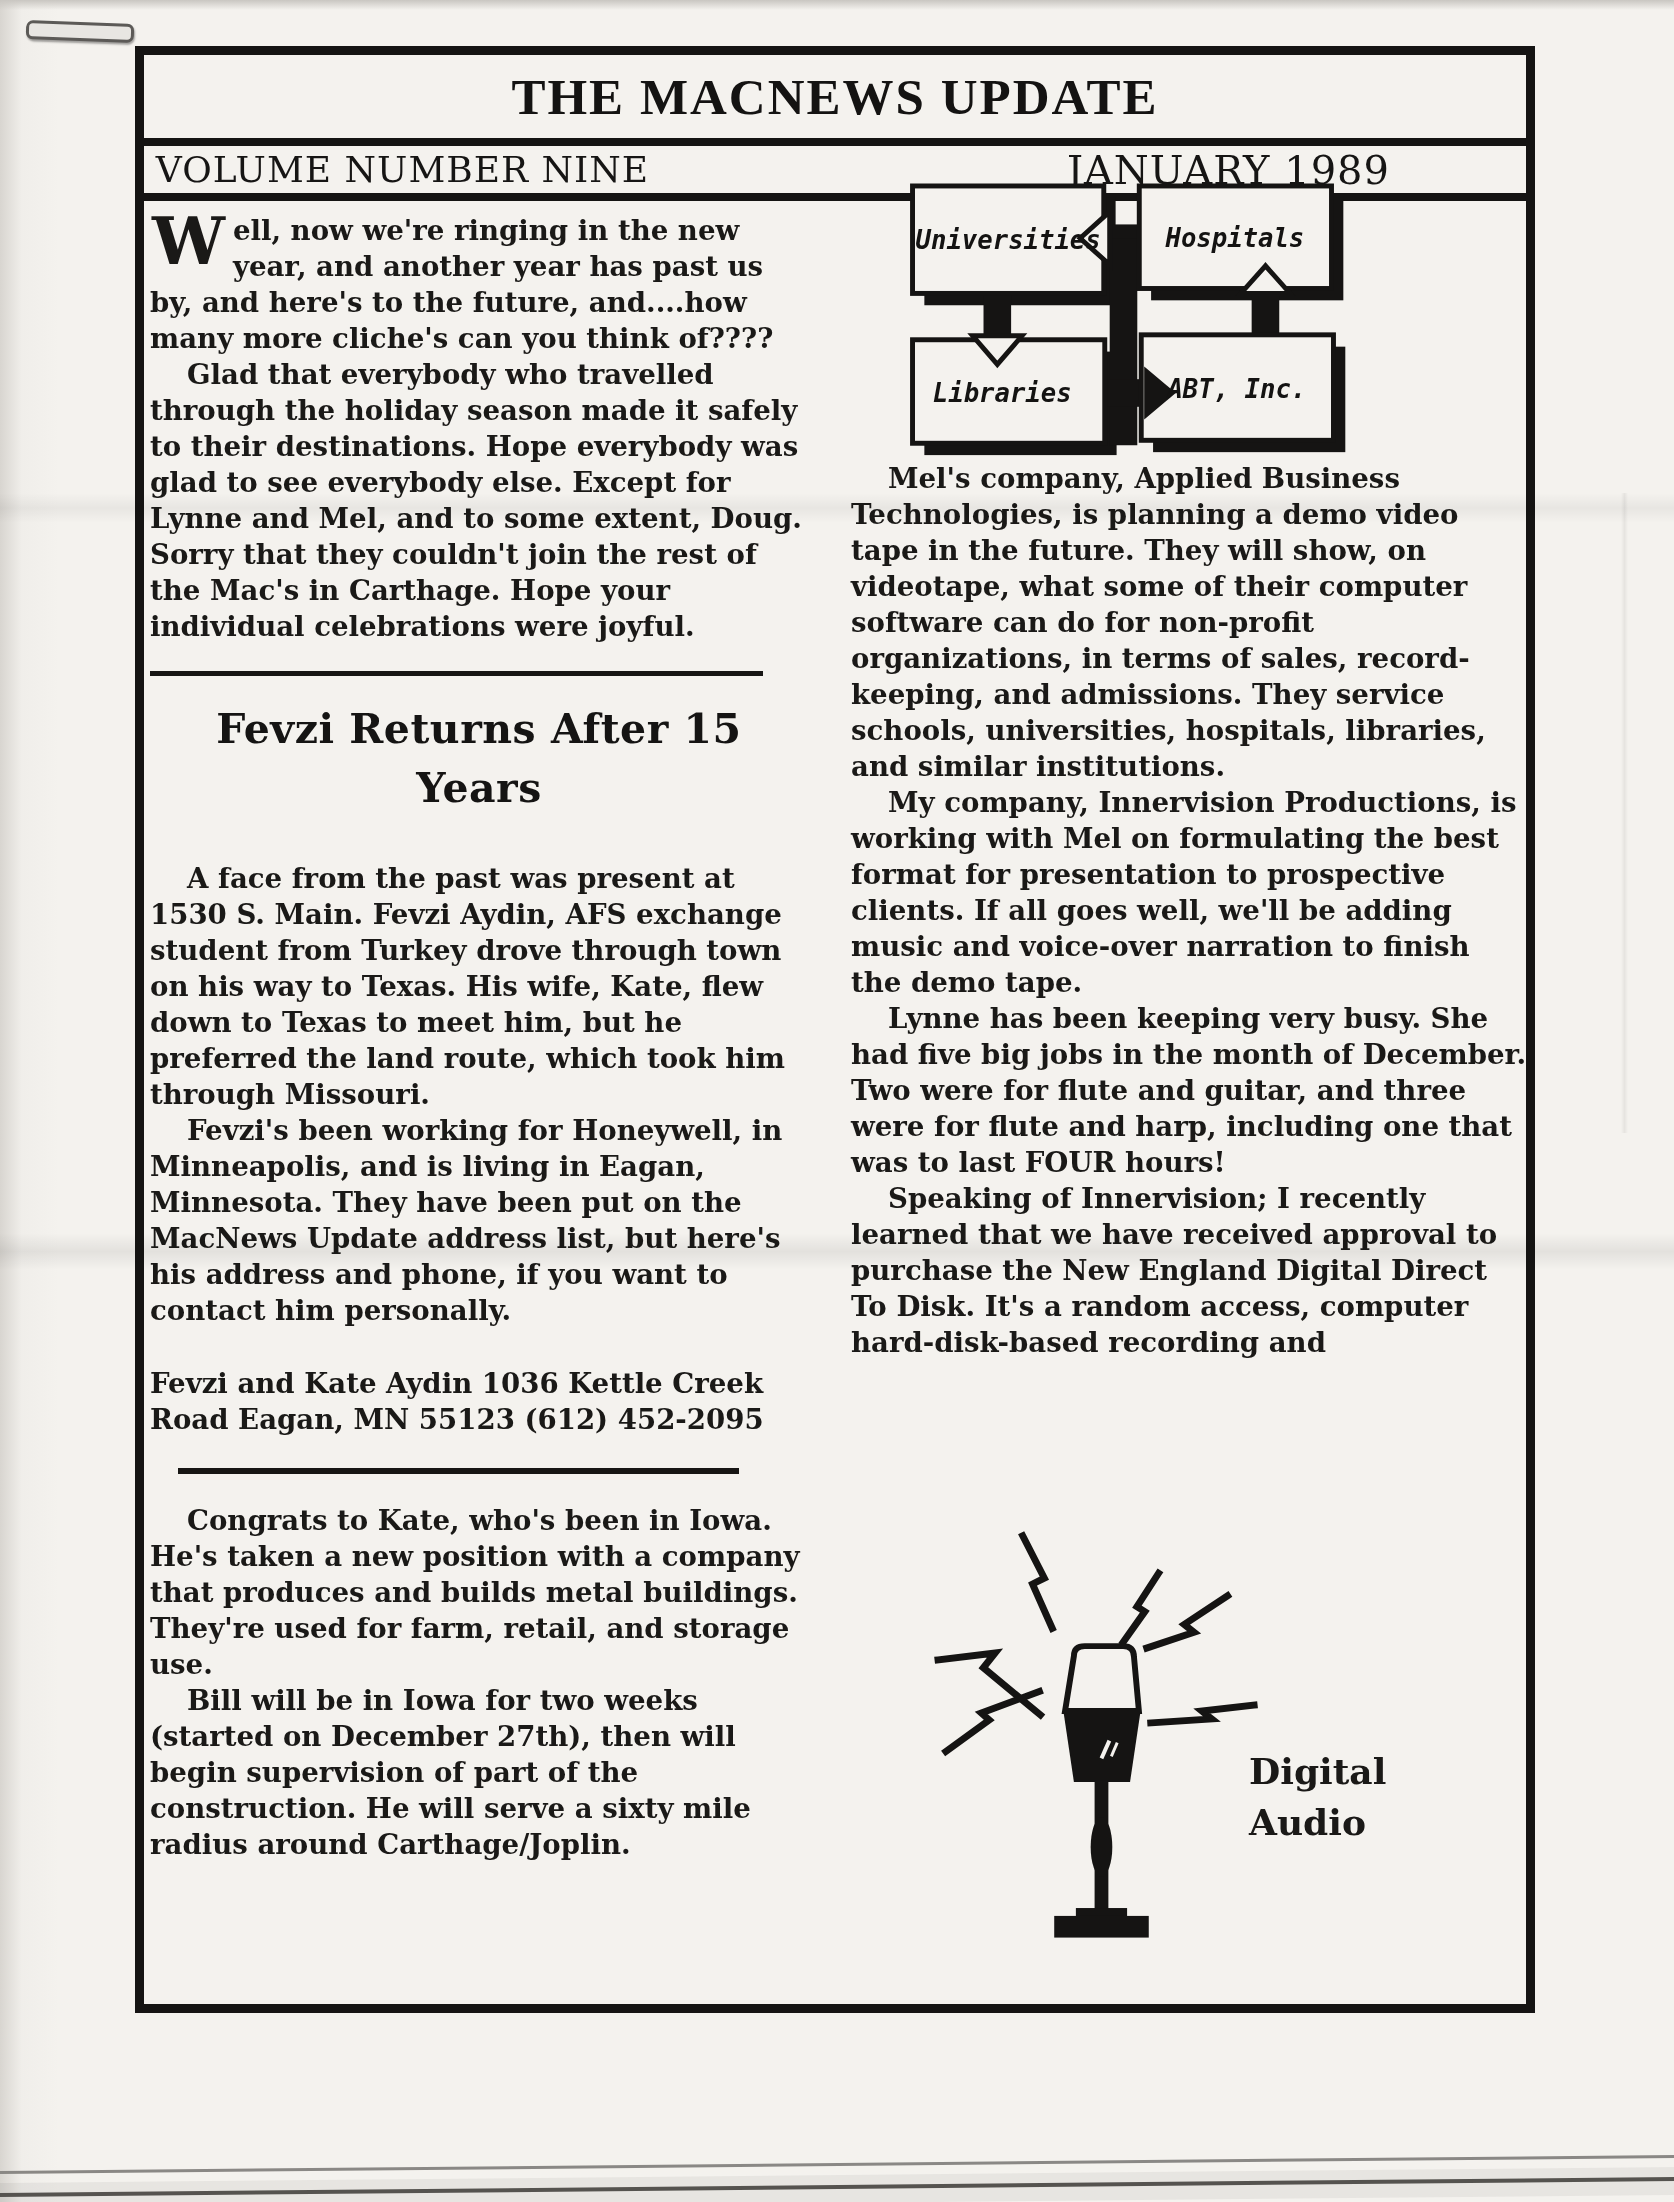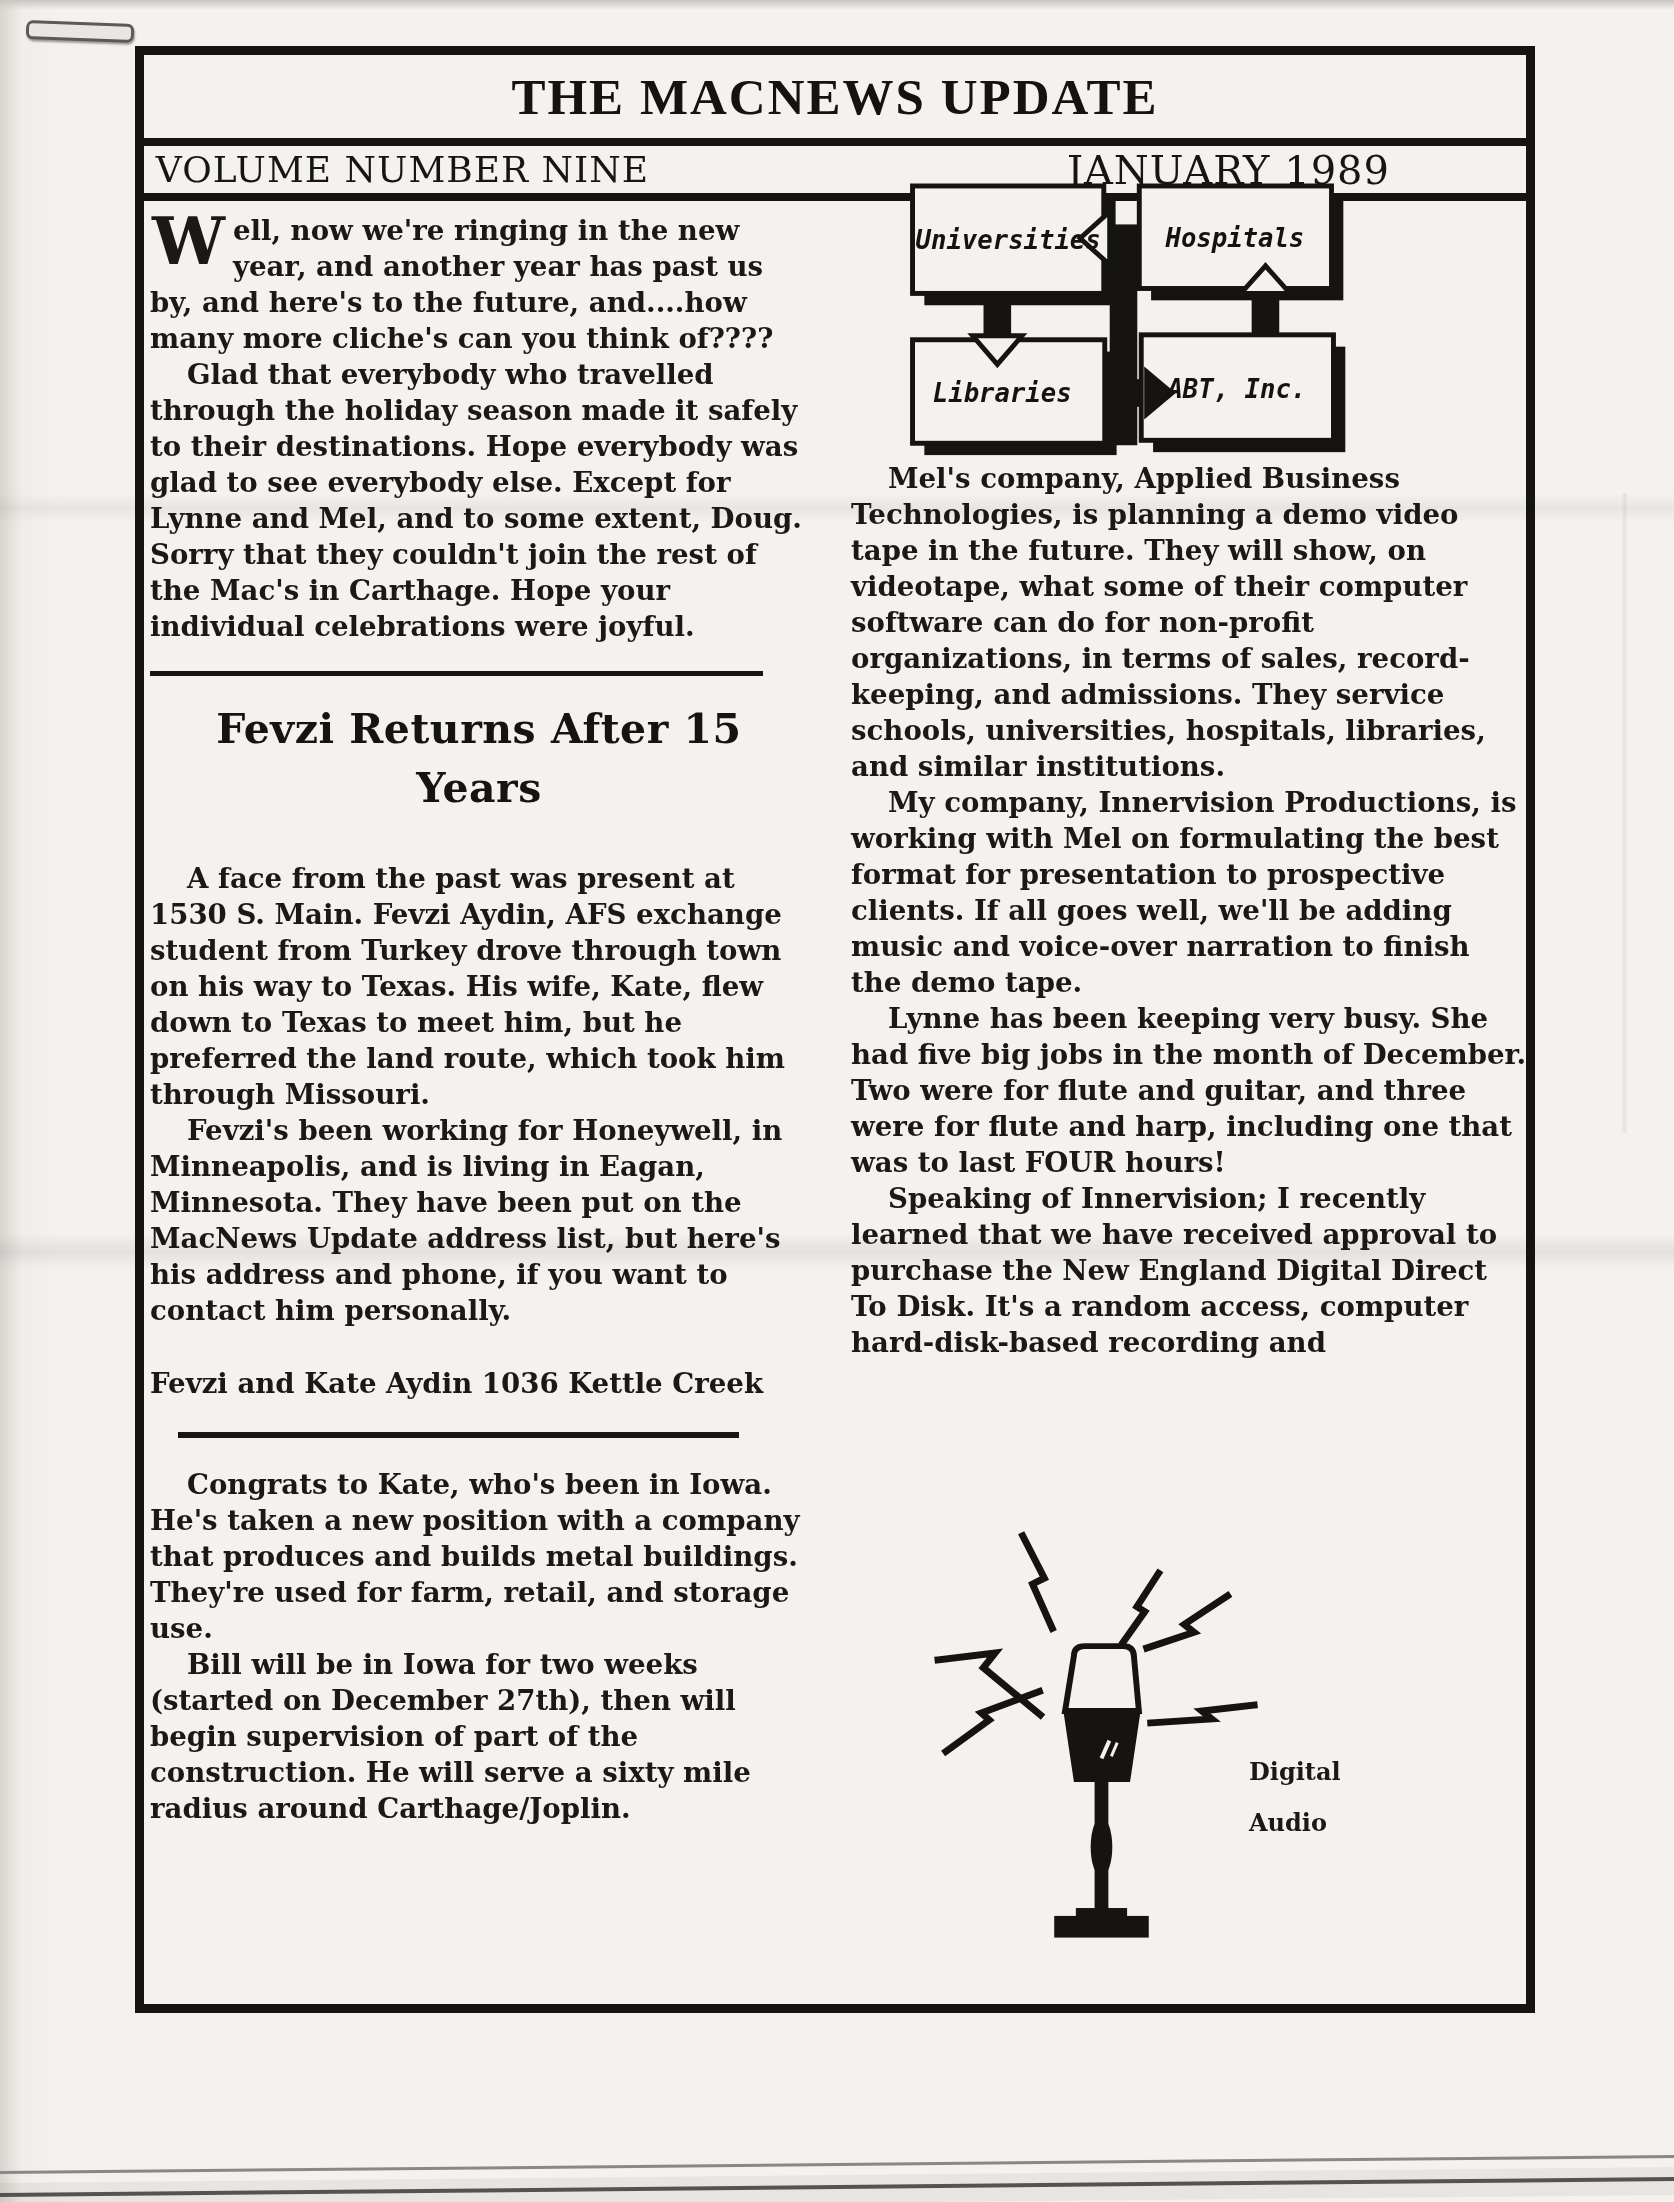--- a/index.html
+++ b/index.html
@@ -84,21 +84,21 @@
   .diagram svg{display:block;}
   .diagram text{
     font-family:"DejaVu Sans Mono", monospace;font-style:italic;font-weight:bold;
     font-size:26px;fill:#141312;
   }
 
   
   .mic-art{position:absolute;left:926px;top:1522px;width:414px;height:453px;}
   .digital-audio{
     position:absolute;left:1249px;top:1746px;width:217px;
-    font-weight:bold;font-size:24px;line-height:51px;color:#1a1917;
+    font-weight:bold;font-size:36px;line-height:51px;color:#1a1917;
   }
 </style>
 </head>
 <body>
 
 <div class="page">
 
   <div class="edge-top"></div>
   <div class="staple"></div>
 
@@ -117,20 +117,21 @@
     <p>Glad that everybody who travelled through the holiday season made it safely to their destinations.  Hope everybody was glad to see everybody else.  Except for Lynne and Mel, and to some extent, Doug.  Sorry that they couldn't join the rest of the Mac's in Carthage.  Hope your individual celebrations were joyful.</p>
 
     <div class="divider d1"></div>
 
     <div class="headline">Fevzi Returns After 15 Years</div>
     <p>A face from the past was present at 1530 S. Main.  Fevzi Aydin, AFS exchange student from Turkey drove through town on his way to Texas.  His wife, Kate, flew down to Texas to meet him, but he preferred the land route, which took him through Missouri.</p>
     <p>Fevzi's been working for Honeywell, in Minneapolis, and is living in Eagan, Minnesota.  They have been put on the MacNews Update address list, but here's his address and phone, if you want to contact him personally.</p>
 
     <div class="address">
       <div>Fevzi and Kate Aydin 1036 Kettle Creek</div>
+      <div>Road Eagan, MN  55123 (612) 452-2095</div>
     </div>
 
     <div class="divider d2"></div>
 
     <p>Congrats to Kate, who's been in Iowa. He's taken a new position with a company that produces and builds metal buildings. They're used for farm, retail, and storage use.</p>
     <p>Bill will be in Iowa for two weeks (started on December 27th), then will begin supervision of part of the construction.  He will serve a sixty mile radius around Carthage/Joplin.</p>
   </div>
 
   <div class="diagram">
     <svg width="556" height="288" viewBox="0 0 564 292">

